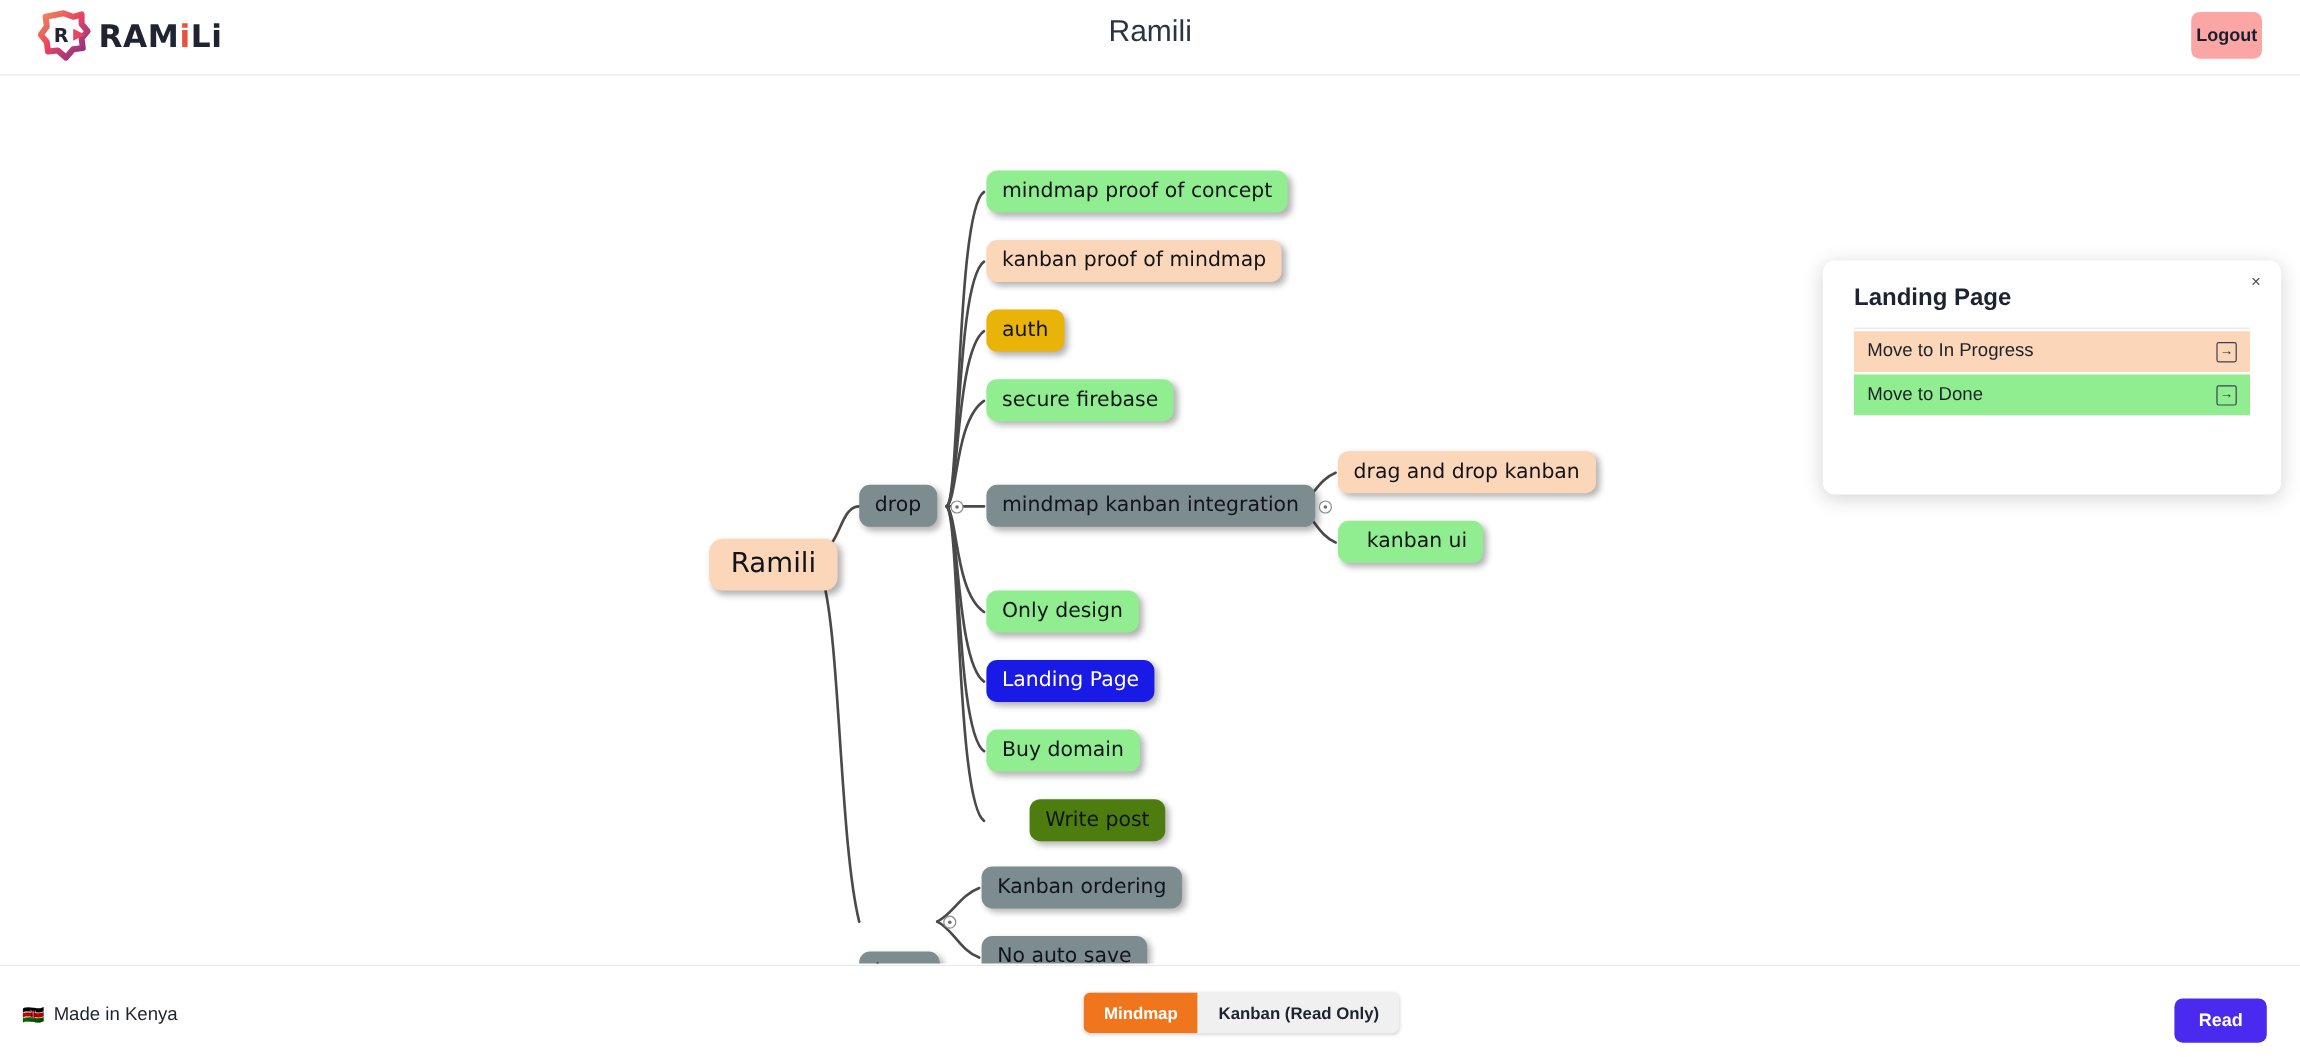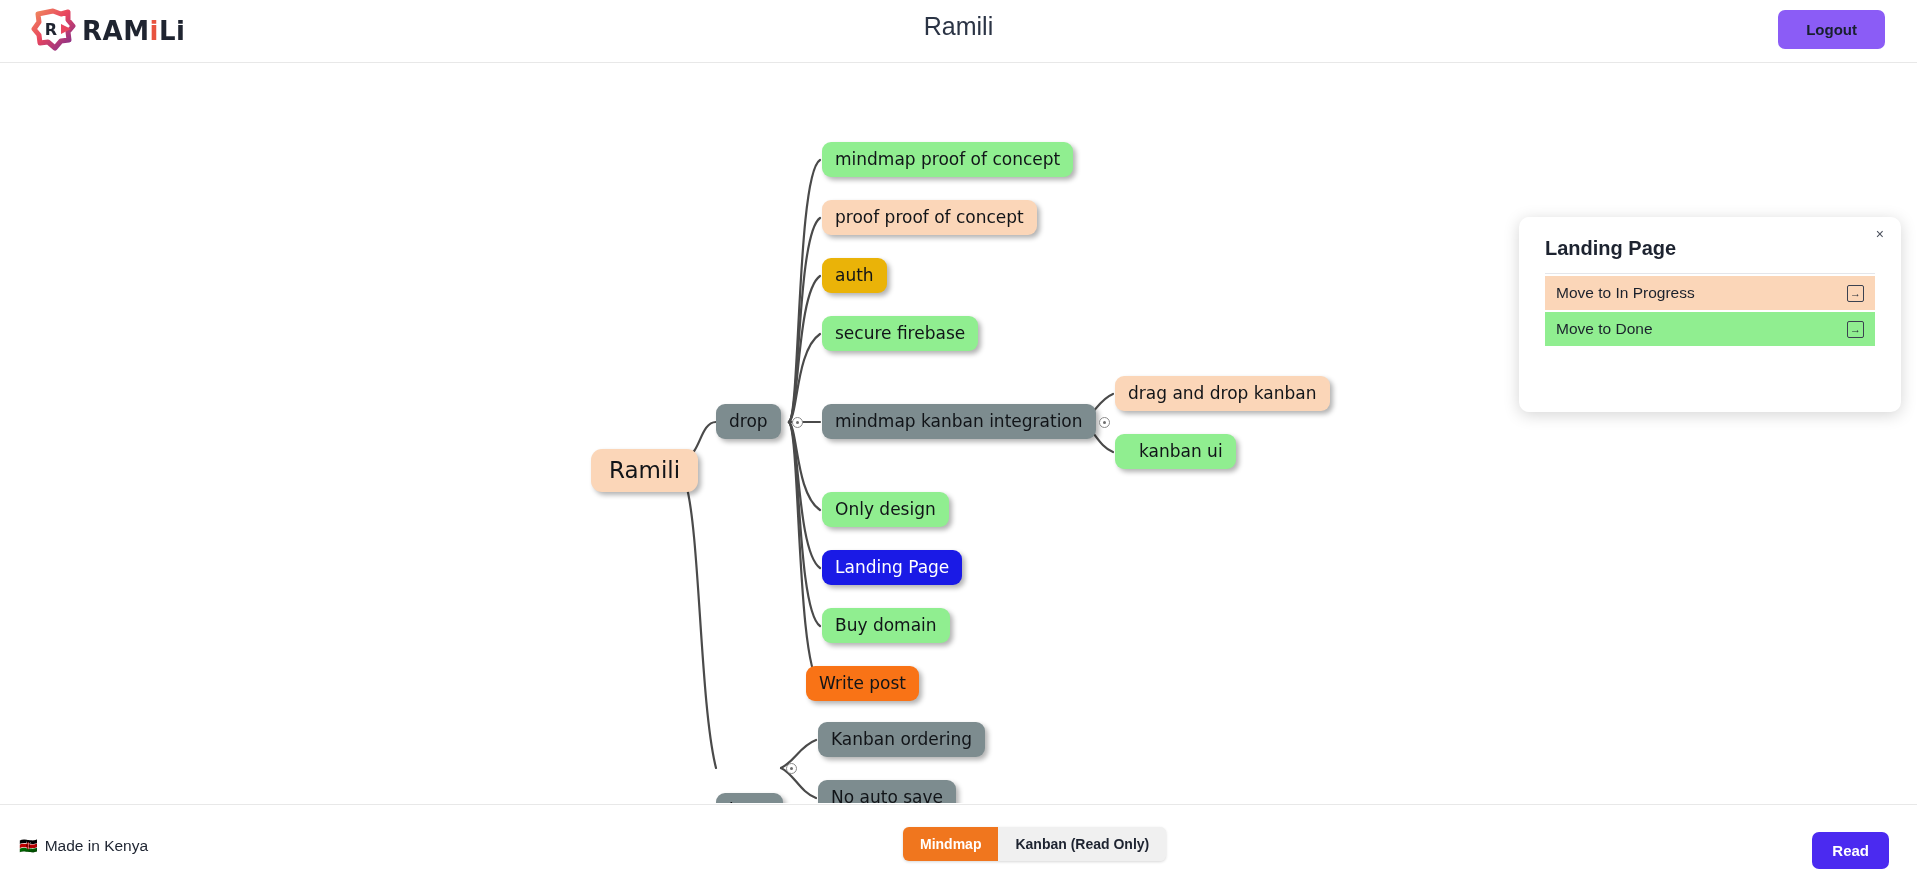--- a/index.html
+++ b/index.html
@@ -22,24 +22,24 @@
   .brand { position: absolute; left: 30px; top: 8px; display: flex; align-items: center; gap: 6px; }
   .brand-mark { width: 46px; height: 46px; position: relative; }
   .brand-word { font-size: 26px; font-weight: 700; letter-spacing: .5px; color:#1f2430; font-family:"DejaVu Sans", sans-serif; }
   .brand-word .accent { color:#e8533f; }
   .page-title {
     position: absolute; left: 0; width: 1917px; text-align: center;
     font-size: 25px; color: #2b3445; font-weight: 400; top: 12px;
   }
   .logout-btn {
     position: absolute; right: 32px; top: 10px;
-    background: #8b5cf6; color: #18202e;
+    background: #fca5a5; color: #18202e;
     border: none; border-radius: 7px;
     font-size: 15px; font-weight: 700;
-    padding: 11px 28px; cursor: pointer;
+    padding: 11px 4px; cursor: pointer;
     font-family: "Liberation Sans", sans-serif;
   }
 
   
   .canvas {
     position: absolute; top: 64px; left: 0;
     width: 1917px; height: 739px;
     background: #fff; overflow: hidden;
   }
   .edges { position: absolute; top: 0; left: 0; width: 1917px; height: 739px; }
@@ -193,31 +193,31 @@
 
         <path d="M781 704 C 794 698 800 682 816 676"></path>
         <path d="M781 704 C 794 710 800 728 816 734"></path>
       </g>
     </svg>
     <div id="nodes-layer">
         <div class="node root" style="left: 591px; top: 385px; background: rgb(251, 214, 184);"><span>Ramili</span></div>
         <div class="node" style="left: 716px; top: 340px; background: rgb(125, 140, 143);"><span>drop</span></div>
         <div class="toggle-dot" style="left: 792px; top: 353px;"></div>
         <div class="node" style="left: 822px; top: 78px; background: rgb(144, 238, 144);"><span>mindmap proof of concept</span></div>
-        <div class="node" style="left: 822px; top: 136px; background: rgb(251, 214, 184);"><span>proof proof of concept</span></div>
+        <div class="node" style="left: 822px; top: 136px; background: rgb(251, 214, 184);"><span>kanban proof of mindmap</span></div>
         <div class="node" style="left: 822px; top: 194px; background: #eab308;"><span>auth</span></div>
         <div class="node" style="left: 822px; top: 252px; background: rgb(144, 238, 144);"><span>secure firebase</span></div>
         <div class="node" style="left: 822px; top: 340px; background: rgb(125, 140, 143);"><span>mindmap kanban integration</span></div>
         <div class="toggle-dot" style="left: 1099px; top: 353px;"></div>
         <div class="node" style="left: 1115px; top: 312px; background: rgb(251, 214, 184);"><span>drag and drop kanban</span></div>
         <div class="node" style="left: 1115px; top: 370px; background: rgb(144, 238, 144); padding-left: 24px;"><span>kanban ui</span></div>
         <div class="node" style="left: 822px; top: 428px; background: rgb(144, 238, 144);"><span>Only design</span></div>
         <div class="node" style="left: 822px; top: 486px; background: rgb(26, 26, 230); color: rgb(255, 255, 255);"><span>Landing Page</span></div>
         <div class="node" style="left: 822px; top: 544px; background: rgb(144, 238, 144);"><span>Buy domain</span></div>
-        <div class="node" style="left: 806px; top: 602px; background: #f97316;"><span>Write post</span></div>
+        <div class="node" style="left: 858px; top: 602px; background: #4d7c0f;"><span>Write post</span></div>
         <div class="node" style="left: 716px; top: 686px; background: rgb(125, 140, 143); margin-top: 43px;"><span>bugs</span></div>
         <div class="toggle-dot" style="left: 786px; top: 699px;"></div>
         <div class="node" style="left: 818px; top: 658px; background: rgb(125, 140, 143);"><span>Kanban ordering</span></div>
         <div class="node" style="left: 818px; top: 716px; background: rgb(125, 140, 143);"><span>No auto save</span></div>
       </div>
   </div>
 
   <div class="popup">
     <button class="popup-close">×</button>
     <div class="popup-title">Landing Page</div>

